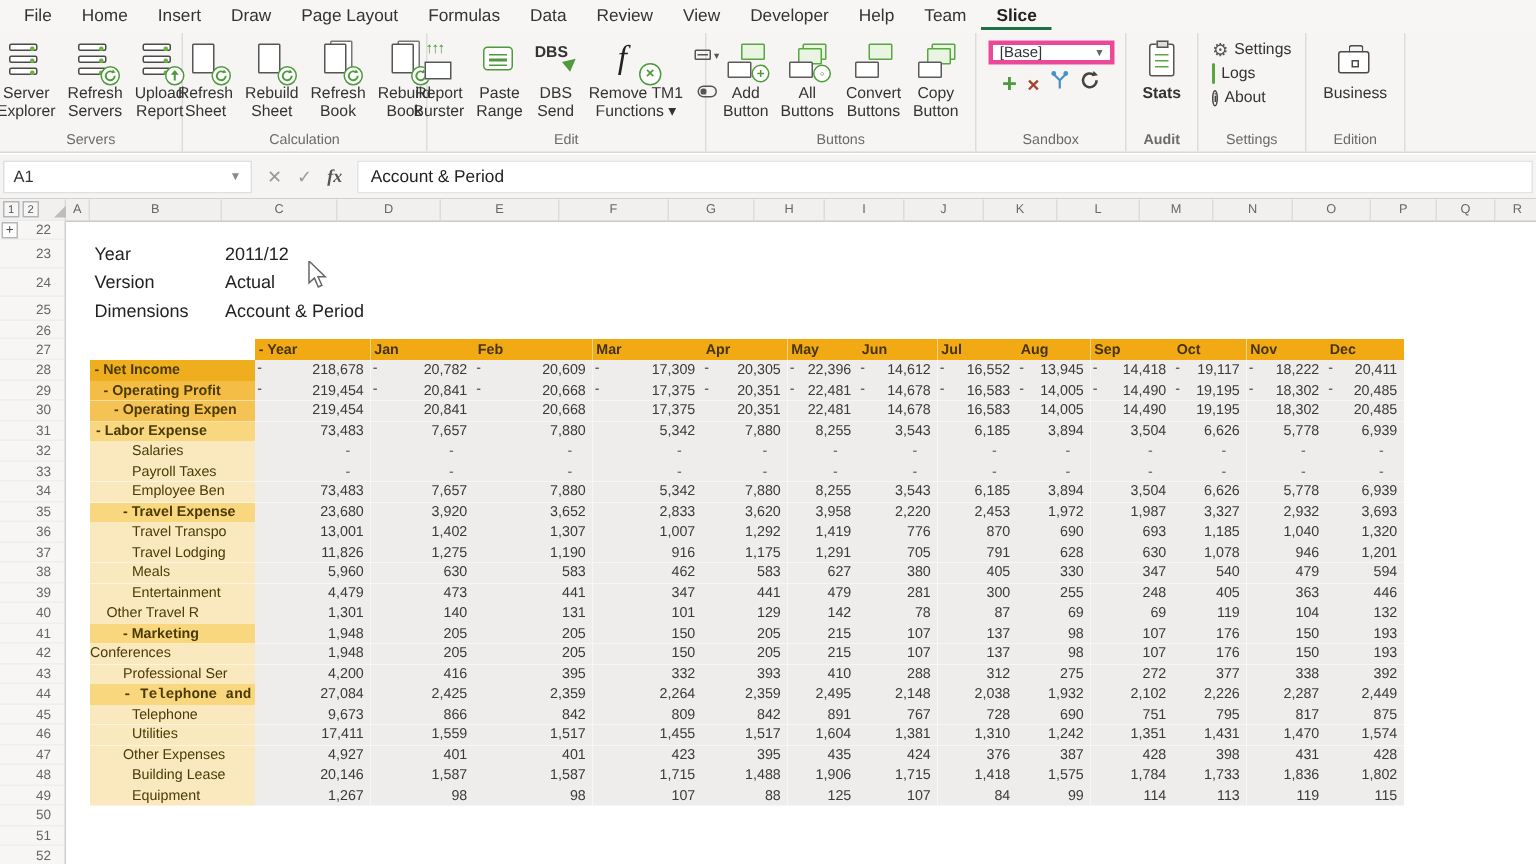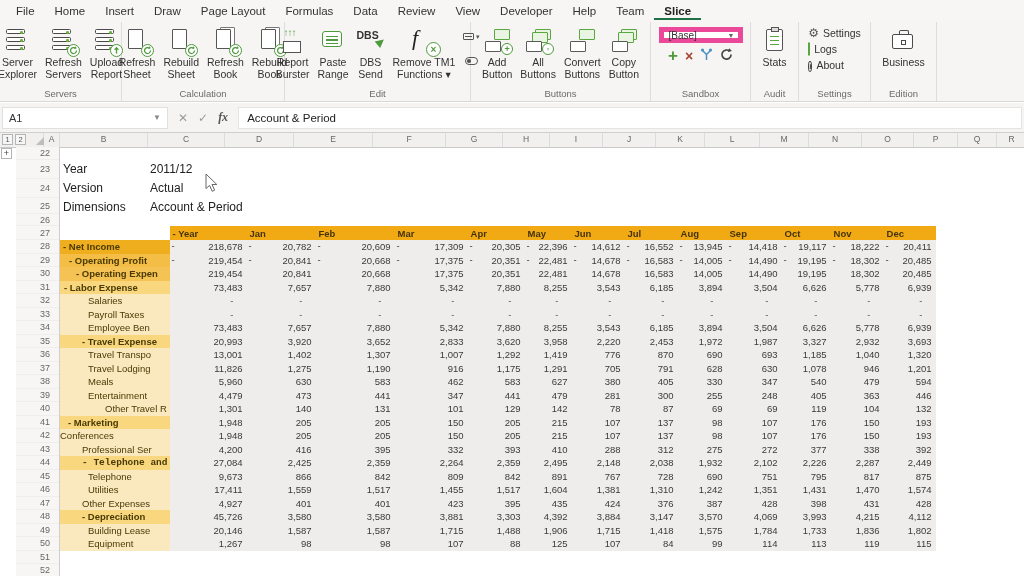--- a/index.html
+++ b/index.html
@@ -50,21 +50,21 @@
   .mlay{width:11px;height:7px;border:1.1px solid #555;border-radius:1px;position:relative;box-sizing:border-box;}
   .mlay:before{content:"";position:absolute;left:1px;right:1px;top:1.5px;height:1px;background:#555;}
   .mchev{font-size:7px;margin-left:2px;color:#555;}
   .mtog{width:13px;height:8px;border:1.1px solid #555;border-radius:4px;position:relative;box-sizing:border-box;}
   .mtog:before{content:"";position:absolute;left:1.5px;top:1.5px;width:3.5px;height:3.5px;border-radius:50%;background:#555;}
   .stackbtn{display:flex;align-items:center;gap:4px;font-size:10.5px;color:#333;padding:1.5px 4px;border-radius:2px;white-space:nowrap;}
   .gearg{font-family:"DejaVu Sans",sans-serif;font-size:12px;color:#555;line-height:12px;}
   .infoc{width:11px;height:11px;border:1.2px solid #444;border-radius:50%;font-size:8px;line-height:10px;text-align:center;color:#444;font-weight:700;box-sizing:border-box;}
   .logsic{width:10px;height:12px;border:1.1px solid #5aa63e;border-radius:1px;position:relative;box-sizing:border-box;background:#fff;}
   .logsic:before{content:"";position:absolute;left:1.5px;right:1.5px;top:2px;height:1px;background:#5aa63e;box-shadow:0 2.5px 0 #5aa63e,0 5px 0 #5aa63e;}
-  .combo{width:84px;height:16px;border:5px solid #ec4899;background:#fff;display:flex;align-items:center;
+  .combo{width:84px;height:16px;border:3px solid #ec4899;background:#fff;display:flex;align-items:center;
          justify-content:space-between;font-size:10px;color:#333;padding:0 3px 0 5px;box-sizing:border-box;margin:2px 0 4px 0;}
   .combo .chev{font-size:7px;color:#666;}
   .sbxicons{display:flex;align-items:center;gap:7px;}
   .sbx-plus{color:#4e9a3c;font-size:17px;font-weight:700;line-height:14px;}
   .sbx-x{color:#a8432f;font-size:14px;font-weight:700;line-height:14px;}
   
   #fbar{position:absolute;top:103px;left:0;width:1024px;height:30px;background:#f5f4f2;
         border-bottom:1px solid #cfcfcf;display:flex;align-items:center;box-sizing:border-box;}
   #namebox{width:166px;height:22px;background:#fff;border:1px solid #e0e0e0;margin-left:2px;display:flex;
            align-items:center;justify-content:space-between;padding:0 6px;box-sizing:border-box;font-size:11px;color:#333;}
@@ -73,21 +73,21 @@
   .fbtns .fx{font-family:"Liberation Serif","DejaVu Serif",serif;font-style:italic;font-weight:700;color:#555;}
   #fcontent{flex:1;height:22px;background:#fff;border:1px solid #e4e4e4;display:flex;align-items:center;
             padding:0 8px;font-size:11.5px;color:#222;box-sizing:border-box;margin-right:2px;}
   
   #sheet{position:absolute;top:133px;left:0;width:1024px;height:443px;background:#fff;}
   #colhead{position:absolute;top:0;left:0;height:14px;display:flex;background:#f1f0ef;border-bottom:1px solid #c9c9c9;}
   .chc{border-right:1px solid #dcdcdc;font-size:8.5px;color:#666;text-align:center;line-height:13px;box-sizing:border-box;overflow:hidden;}
   #selall{position:absolute;left:36px;top:4px;width:0;height:0;border-left:8px solid transparent;border-bottom:8px solid #bdbdbd;}
   .outbox{position:absolute;width:11px;height:11px;border:1px solid #b5b5b5;background:#f6f6f6;font-size:7.5px;
           line-height:10px;text-align:center;color:#555;box-sizing:border-box;}
-  #rownums{position:absolute;top:14px;left:16px;width:44px;border-right:1px solid #cfcfcf;box-sizing:border-box;background:#f7f6f5;}
+  #rownums{position:absolute;top:14px;left:0;width:44px;border-right:1px solid #cfcfcf;box-sizing:border-box;background:#f7f6f5;}
   .rn{font-size:9px;color:#666;text-align:right;padding-right:9px;box-sizing:border-box;border-bottom:1px solid #efeeec;}
   #plusbtn{position:absolute;left:1px;top:15px;width:11px;height:11px;border:1px solid #b5b5b5;background:#fff;
            font-size:9px;line-height:9px;text-align:center;color:#444;box-sizing:border-box;}
   .inforow{position:absolute;font-size:12px;color:#222;white-space:nowrap;}
   
   #grid{position:absolute;left:60px;top:93px;border-collapse:collapse;table-layout:fixed;}
   #grid td{padding:0;font-size:9.5px;white-space:nowrap;overflow:hidden;box-sizing:border-box;height:13.5px;}
   #grid tr.hdr td{background:#F2AA14;color:#45330a;font-weight:600;padding-left:3px;height:14px;}
   #grid tr.hdr td.lblcol{background:#fff;}
   #grid td.num{background:#EEEDEC;color:#3a3a3a;text-align:right;padding-right:4px;position:relative;}
@@ -335,21 +335,21 @@
               </svg></span>
             <span><svg width="13" height="13" viewBox="0 0 10 10">
                 <path d="M8.5 5a3.5 3.5 0 1 1 -1.1 -2.5" fill="none" stroke="#444" stroke-width="1.3"></path>
                 <path d="M7 0.2 L9.2 2.4 L6.1 3 Z" fill="#444"></path>
               </svg></span>
           </div>
         </div>
       </div>
       <div class="rgroup-label">Sandbox</div>
     </div>
-    <div class="rgroup" style="width: 48px;">
+    <div class="rgroup" style="width: 48px; font-weight: bold;">
       <div class="rgroup-body">
         <div class="rbtn">
           <span class="ic">
             <span class="clip">
               <i style="top: 6px;"></i>
               <i style="top: 10px;"></i>
               <i style="top: 14px;"></i>
             </span>
           </span>
           <div class="lbl">Stats</div>
@@ -586,21 +586,21 @@
           <td class="num">3,543</td>
           <td class="num">6,185</td>
           <td class="num">3,894</td>
           <td class="num">3,504</td>
           <td class="num">6,626</td>
           <td class="num">5,778</td>
           <td class="num">6,939</td>
         </tr>
         <tr>
           <td class="lblcol bgD" style="padding-left: 22px;">- Travel Expense</td>
-          <td class="num">20,993</td>
+          <td class="num">23,680</td>
           <td class="num">3,920</td>
           <td class="num">3,652</td>
           <td class="num">2,833</td>
           <td class="num">3,620</td>
           <td class="num">3,958</td>
           <td class="num">2,220</td>
           <td class="num">2,453</td>
           <td class="num">1,972</td>
           <td class="num">1,987</td>
           <td class="num">3,327</td>
@@ -665,37 +665,37 @@
           <td class="num">479</td>
           <td class="num">281</td>
           <td class="num">300</td>
           <td class="num">255</td>
           <td class="num">248</td>
           <td class="num">405</td>
           <td class="num">363</td>
           <td class="num">446</td>
         </tr>
         <tr>
-          <td class="lblcol bgE" style="padding-left: 45px;">Other Travel R</td>
+          <td class="lblcol bgE" style="padding-left: 11px;">Other Travel R</td>
           <td class="num">1,301</td>
           <td class="num">140</td>
           <td class="num">131</td>
           <td class="num">101</td>
           <td class="num">129</td>
           <td class="num">142</td>
           <td class="num">78</td>
           <td class="num">87</td>
           <td class="num">69</td>
           <td class="num">69</td>
           <td class="num">119</td>
           <td class="num">104</td>
           <td class="num">132</td>
         </tr>
         <tr>
-          <td class="lblcol bgD" style="padding-left: 8px;">- Marketing</td>
+          <td class="lblcol bgD" style="padding-left: 22px;">- Marketing</td>
           <td class="num">1,948</td>
           <td class="num">205</td>
           <td class="num">205</td>
           <td class="num">150</td>
           <td class="num">205</td>
           <td class="num">215</td>
           <td class="num">107</td>
           <td class="num">137</td>
           <td class="num">98</td>
           <td class="num">107</td>
@@ -791,36 +791,20 @@
           <td class="num">423</td>
           <td class="num">395</td>
           <td class="num">435</td>
           <td class="num">424</td>
           <td class="num">376</td>
           <td class="num">387</td>
           <td class="num">428</td>
           <td class="num">398</td>
           <td class="num">431</td>
           <td class="num">428</td>
-        </tr>
-        <tr>
-          <td class="lblcol bgD" style="padding-left: 22px;">- Depreciation</td>
-          <td class="num">45,726</td>
-          <td class="num">3,580</td>
-          <td class="num">3,580</td>
-          <td class="num">3,881</td>
-          <td class="num">3,303</td>
-          <td class="num">4,392</td>
-          <td class="num">3,884</td>
-          <td class="num">3,147</td>
-          <td class="num">3,570</td>
-          <td class="num">4,069</td>
-          <td class="num">3,993</td>
-          <td class="num">4,215</td>
-          <td class="num">4,112</td>
         </tr>
         <tr>
           <td class="lblcol bgE" style="padding-left: 28px;">Building Lease</td>
           <td class="num">20,146</td>
           <td class="num">1,587</td>
           <td class="num">1,587</td>
           <td class="num">1,715</td>
           <td class="num">1,488</td>
           <td class="num">1,906</td>
           <td class="num">1,715</td>

